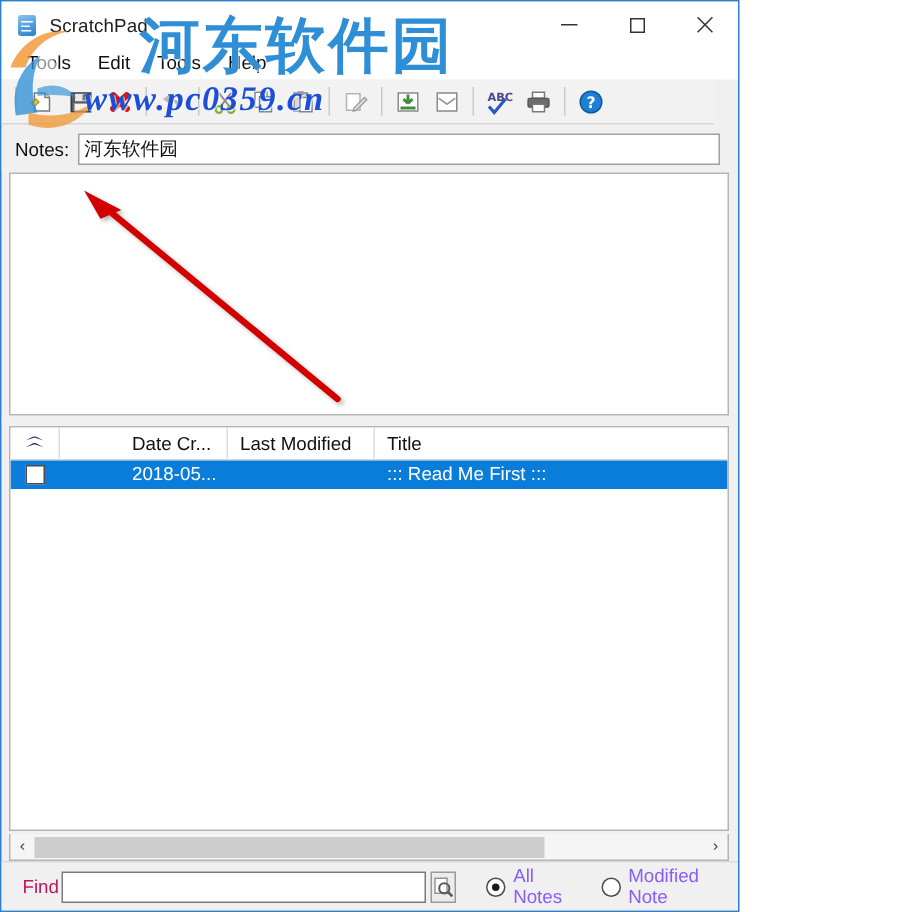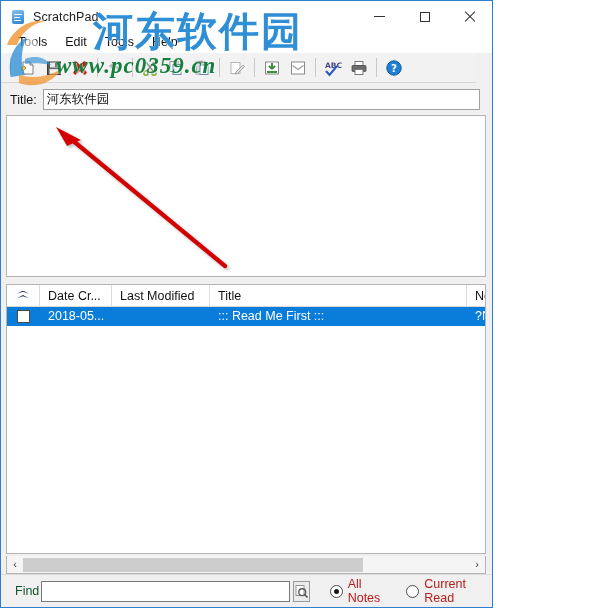--- a/index.html
+++ b/index.html
@@ -131,21 +131,21 @@
   }
   .lv-th {
     display: flex; align-items: center;
     font-size: 12.5px; color: #111;
     border-right: 1px solid #dcdcdc;
     padding-left: 8px; white-space: nowrap; overflow: hidden;
     height: 100%;
   }
   .lv-th.sortcol { justify-content: center; padding-left: 0; }
   .col-sort  { width: 33px; flex: none; }
-  .col-date  { width: 72px; flex: none; }
+  .col-date  { width: 72px; flex: none; margin-left: 40px; }
   .col-mod   { width: 98px; flex: none; }
   .col-title { width: 257px; flex: none; }
   .col-note  { flex: 1; border-right: 0; }
   .chev {
     width: 14px; height: 12px; position: relative;
   }
   .chev:before, .chev:after {
     content: ""; position: absolute; left: 1px; width: 12px; height: 3.2px;
     background: #1f2a63;
     clip-path: polygon(0 100%, 50% 0, 100% 100%, 50% 38%);
@@ -185,21 +185,21 @@
     width: 340px; background: #cdcdcd;
   }
 
   
   .findbar {
     position: absolute; left: 0; right: 0; bottom: 0; height: 33px;
     background: #f0f0f0;
     display: flex; align-items: center; padding-left: 14px;
     border-top: 1px solid #dcdcdc;
   }
-  .find-lbl { font-size: 12.5px; color: #14532d; margin-right: 2px; }
+  .find-lbl { font-size: 12.5px; color: #be185d; margin-right: 2px; }
   .find-input {
     width: 325px; height: 21px;
     border: 1px solid #7a7a7a; background: #ffffff;
     font-family: "Liberation Sans", sans-serif; font-size: 12.5px;
     padding: 0 3px; outline: none; color: #111;
   }
   .find-btn {
     width: 21px; height: 21px; margin-left: 3px;
     border: 1px solid #9a9a9a; background: #ececec;
     display: flex; align-items: center; justify-content: center;
@@ -207,37 +207,37 @@
   .radio-grp { display: flex; align-items: center; margin-left: 20px; }
   .radio { display: flex; align-items: center; margin-right: 26px; }
   .rdo {
     width: 13px; height: 13px; border: 1px solid #4a4a4a; border-radius: 50%;
     background: #fff; margin-right: 5px; position: relative; flex: none;
   }
   .rdo.on:after {
     content: ""; position: absolute; left: 3px; top: 3px;
     width: 5px; height: 5px; border-radius: 50%; background: #1a1a1a;
   }
-  .radio span { font-size: 12.5px; color: #b91c1c; }
+  .radio span { font-size: 12.5px; color: #8b5cf6; }
 
   
   .wm { position: absolute; pointer-events: none; }
   .wm-logo { left: 0px; top: 14px; width: 92px; height: 78px; opacity: .92; }
   .wm-cn {
     left: 92px; top: 10px;
     font-family: "DejaVu Sans", sans-serif;
     font-size: 40px; font-weight: bold; color: #2f8fd6;
     letter-spacing: 2px; line-height: 1;
     text-shadow: 1px 1px 0 rgba(255,255,255,.55);
   }
   .wm-url {
     left: 55px; top: 52px;
     font-family: "Liberation Serif", serif;
     font-size: 23px; font-weight: bold; font-style: italic;
-    color: #15803d; letter-spacing: 1px;
+    color: #1d4ed8; letter-spacing: 1px;
     text-shadow: 1px 1px 0 rgba(255,255,255,.6);
   }
 
   
   .arrow-layer {
     position: absolute; left: 0; top: 0; width: 602px; height: 608px;
     pointer-events: none;
   }
 </style>
 </head>
@@ -387,21 +387,21 @@
 
     <div class="tb-btn">
       <svg width="18" height="18" viewBox="0 0 18 18">
         <circle cx="9" cy="9" r="7.2" fill="#1e7fd4" stroke="#115a9c" stroke-width="1"></circle>
         <text x="9" y="13.2" text-anchor="middle" font-family="DejaVu Sans" font-size="10.5" font-weight="bold" fill="#fff">?</text>
       </svg>
     </div>
   </div>
 
   <div class="titlerow">
-    <div class="lbl">Title:</div>
+    <div class="lbl">Notes:</div>
     <input class="title-input" type="text" value="河东软件园" style="">
   </div>
 
   <div class="editor-wrap">
     <textarea class="editor" placeholder="" style=""></textarea>
   </div>
 
   <div class="splitter"></div>
 
   <div class="listview">
@@ -447,21 +447,21 @@
       </svg>
     </div>
 
     <div class="radio-grp">
       <div class="radio">
         <div class="rdo on"></div>
         <span>All Notes</span>
       </div>
       <div class="radio">
         <div class="rdo"></div>
-        <span>Current Read</span>
+        <span>Modified Note</span>
       </div>
     </div>
   </div>
 
   <div class="wm wm-logo">
     <svg width="92" height="78" viewBox="0 0 92 78">
       <path d="M6 30c6-16 22-26 38-24 -14 3 -24 12 -28 24z" fill="#f0922b" opacity=".85"></path>
       <path d="M10 62c-4-16 2-32 16-40 -6 12 -7 26 -2 38z" fill="#2f8fd6" opacity=".85"></path>
       <path d="M18 68c16 6 34 0 42-14 -12 8 -28 10 -42 6z" fill="#f0922b" opacity=".8"></path>
       <circle cx="30" cy="30" r="7" fill="#ffffff" opacity=".6"></circle>

